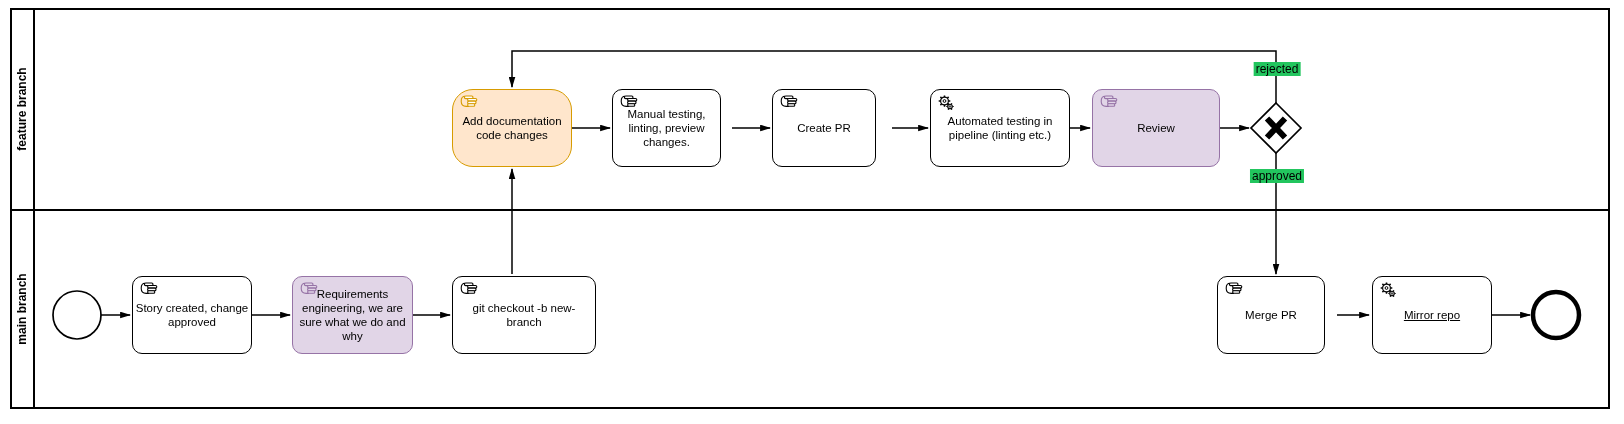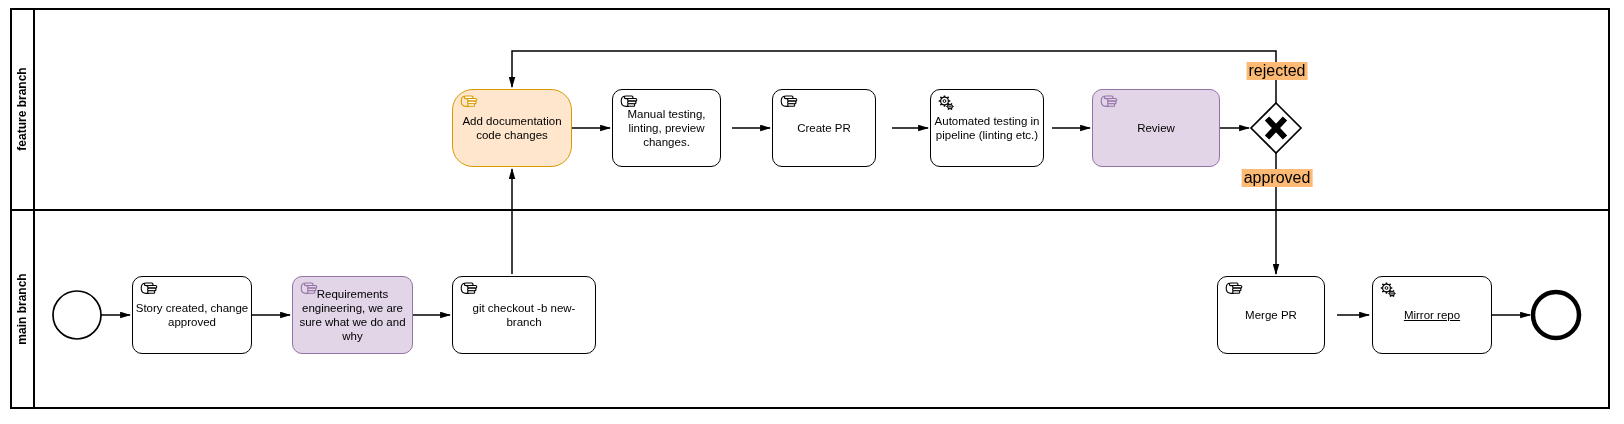--- a/index.html
+++ b/index.html
@@ -47,21 +47,21 @@
   }
   .task.orange { background:#FFE6CC; border-color:#D79B00;border-radius:21px; }
   .task.orange .task-icon { color:#D79B00; }
   .task.purple { background:#E1D5E7; border-color:#9673A6; }
   .task.purple .task-icon { color:#9673A6; }
   .task-icon {
     position:absolute; left:6px; top:5px; color:#000;
   }
   .edge-label {
     position:absolute; transform:translateX(-50%);
-    font-size:16px; background:#fdba74; padding:0 2px; white-space:nowrap;
+    font-size:12px; background:#22c55e; padding:0 2px; white-space:nowrap;
   }
 </style>
 </head>
 <body>
 
 <div class="canvas">
 
   <div class="pool"></div>
   <div class="lane-sep-vertical"></div>
   <div class="lane-divider"></div>
@@ -138,21 +138,21 @@
         <path d="M6 1.2 Q2.2 1.2 2.2 6.2 Q2.2 11.4 7.2 11.4 L10 11.4"></path>
         <rect x="5.4" y="1" width="8.6" height="2.6" rx="1.3" fill="#fff"></rect>
         <rect x="8.6" y="3.5" width="9.2" height="2.6" rx="1.3" fill="#fff"></rect>
         <rect x="8.6" y="6.1" width="8.4" height="2.6" rx="1.3" fill="#fff"></rect>
         <rect x="8.6" y="8.7" width="7.2" height="2.6" rx="1.3" fill="#fff"></rect>
       </svg>
     </span>
     <span>Create PR</span>
   </div>
 
-  <div class="task" style="left:930px; top:89px; width:114px;">
+  <div class="task" style="left:930px; top:89px; width:140px;">
     <span class="task-icon">
       <svg width="18" height="16" viewBox="0 0 18 16" fill="none" stroke="currentColor">
         <g stroke-width="1.5">
           <path d="M11.5 6 L13.3 6 M10.3 8.8 L11.6 10.1 M7.5 10 L7.5 11.8 M4.7 8.8 L3.4 10.1 M3.5 6 L1.7 6 M4.7 3.2 L3.4 1.9 M7.5 2 L7.5 0.4 M10.3 3.2 L11.6 1.9"></path>
         </g>
         <circle cx="7.5" cy="6" r="3.9" stroke-width="1.2" fill="#fff"></circle>
         <circle cx="7.5" cy="6" r="1.4" stroke-width="1"></circle>
         <g stroke-width="1.2">
           <path d="M15.4 11.5 L16.7 11.5 M14.2 13.6 L14.9 14.7 M11.8 13.6 L11.1 14.7 M10.6 11.5 L9.3 11.5 M11.8 9.4 L11.1 8.3 M14.2 9.4 L14.9 8.3"></path>
         </g>

